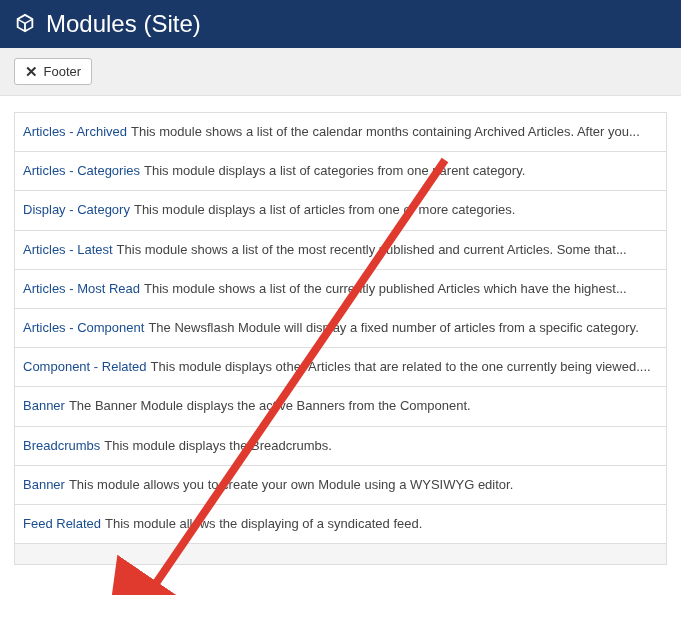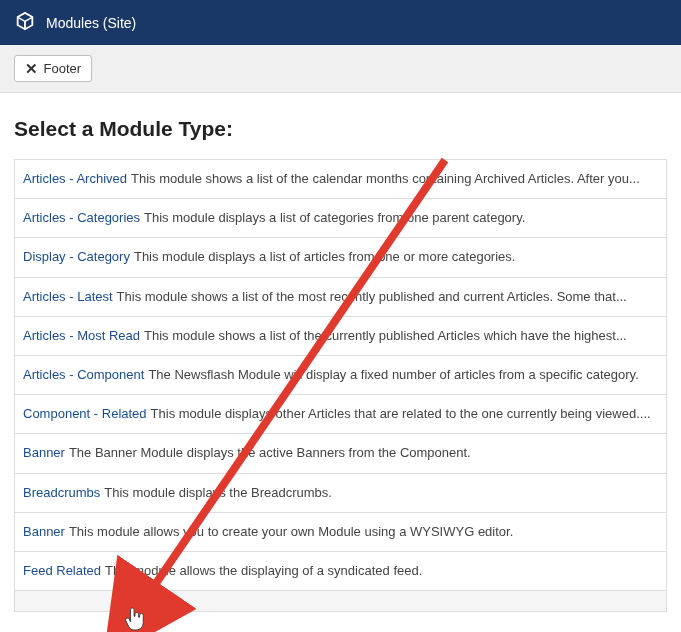--- a/index.html
+++ b/index.html
@@ -1,18 +1,18 @@
 <!DOCTYPE html>
 <html><head>
 <meta charset="utf-8">
 <style>
   html,body{margin:0;padding:0;font-family:Arial,Helvetica,sans-serif;font-size:13px;color:#333;background:#fff;width:681px}
   .header{background:#1a3867;color:#fff;padding:10px 14px;display:flex;align-items:center}
   .header .icon{margin-right:10px;flex-shrink:0}
-  .header .title{font-size:14px;font-weight:400}
+  .header .title{font-size:24px;font-weight:400}
   .toolbar{background:#f0f0f0;border-bottom:1px solid #e0e0e0;padding:10px 14px}
   .btn{display:inline-flex;align-items:center;background:#fff;border:1px solid #bfbfbf;border-radius:3px;padding:5px 10px;cursor:pointer;font-size:13px;color:#333}
   .btn .bicon{font-weight:bold;font-size:15px;margin-right:6px;line-height:1}
   .content{padding:16px 14px 30px}
   h2{font-size:21px;font-weight:bold;margin:8px 0 18px;color:#222}
   .list{border:1px solid #ddd;border-top:none}
   .row{border-top:1px solid #ddd;padding:10px 8px;font-size:13px;line-height:1.4}
   .row.hover{background:#f5f5f5}
   .mlink{color:#1a4d8f;font-weight:normal;text-decoration:none;cursor:pointer;margin-right:4px}
   .desc{color:#444}
@@ -35,21 +35,20 @@
   </div>
 
   <div class="toolbar">
     <button class="btn">
       <span class="bicon">✕</span>
       <span>Footer</span>
     </button>
   </div>
 
   <div class="content">
-    <h2>Select a Module Type:</h2>
     <div class="list" id="module-list">
         <div class="row"><a class="mlink">Articles - Archived</a><span class="desc">This module shows a list of the calendar months containing Archived Articles. After you...</span></div>
         <div class="row"><a class="mlink">Articles - Categories</a><span class="desc">This module displays a list of categories from one parent category.</span></div>
         <div class="row"><a class="mlink">Display - Category</a><span class="desc">This module displays a list of articles from one or more categories.</span></div>
         <div class="row"><a class="mlink">Articles - Latest</a><span class="desc">This module shows a list of the most recently published and current Articles. Some that...</span></div>
         <div class="row"><a class="mlink">Articles - Most Read</a><span class="desc">This module shows a list of the currently published Articles which have the highest...</span></div>
         <div class="row"><a class="mlink">Articles - Component</a><span class="desc">The Newsflash Module will display a fixed number of articles from a specific category.</span></div>
         <div class="row"><a class="mlink">Component - Related</a><span class="desc">This module displays other Articles that are related to the one currently being viewed....</span></div>
         <div class="row"><a class="mlink">Banner</a><span class="desc">The Banner Module displays the active Banners from the Component.</span></div>
         <div class="row"><a class="mlink">Breadcrumbs</a><span class="desc">This module displays the Breadcrumbs.</span></div>

